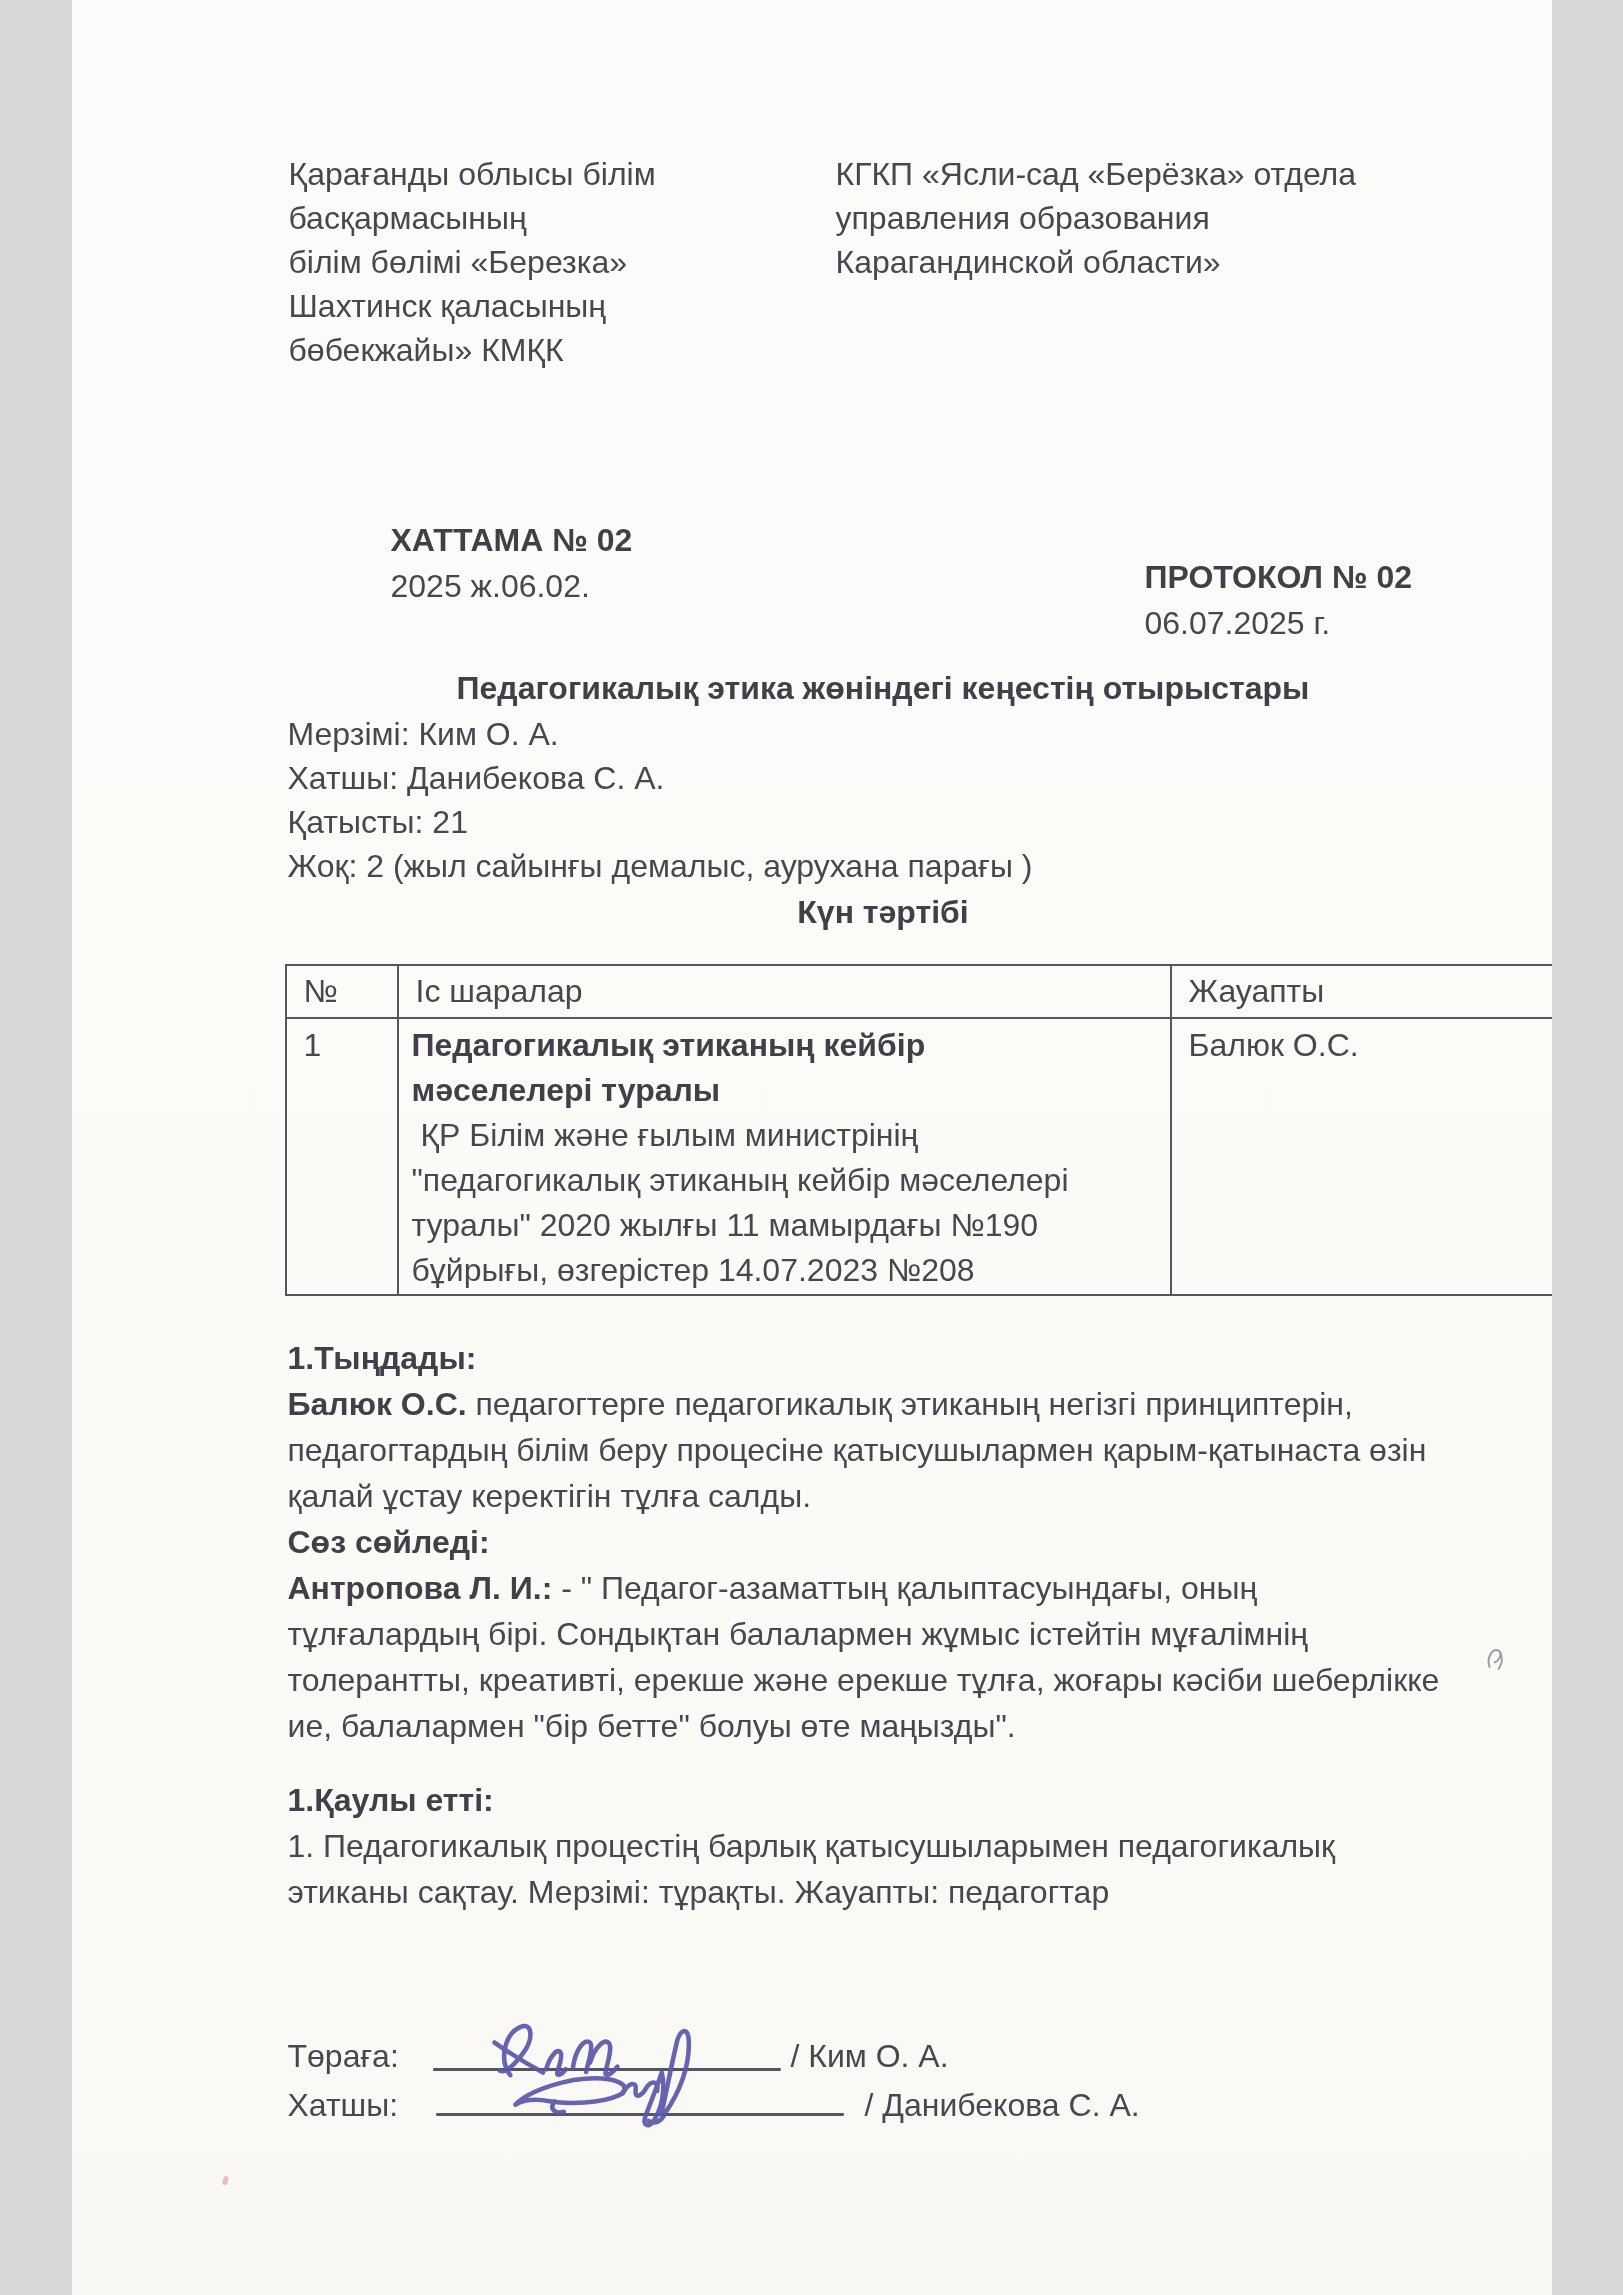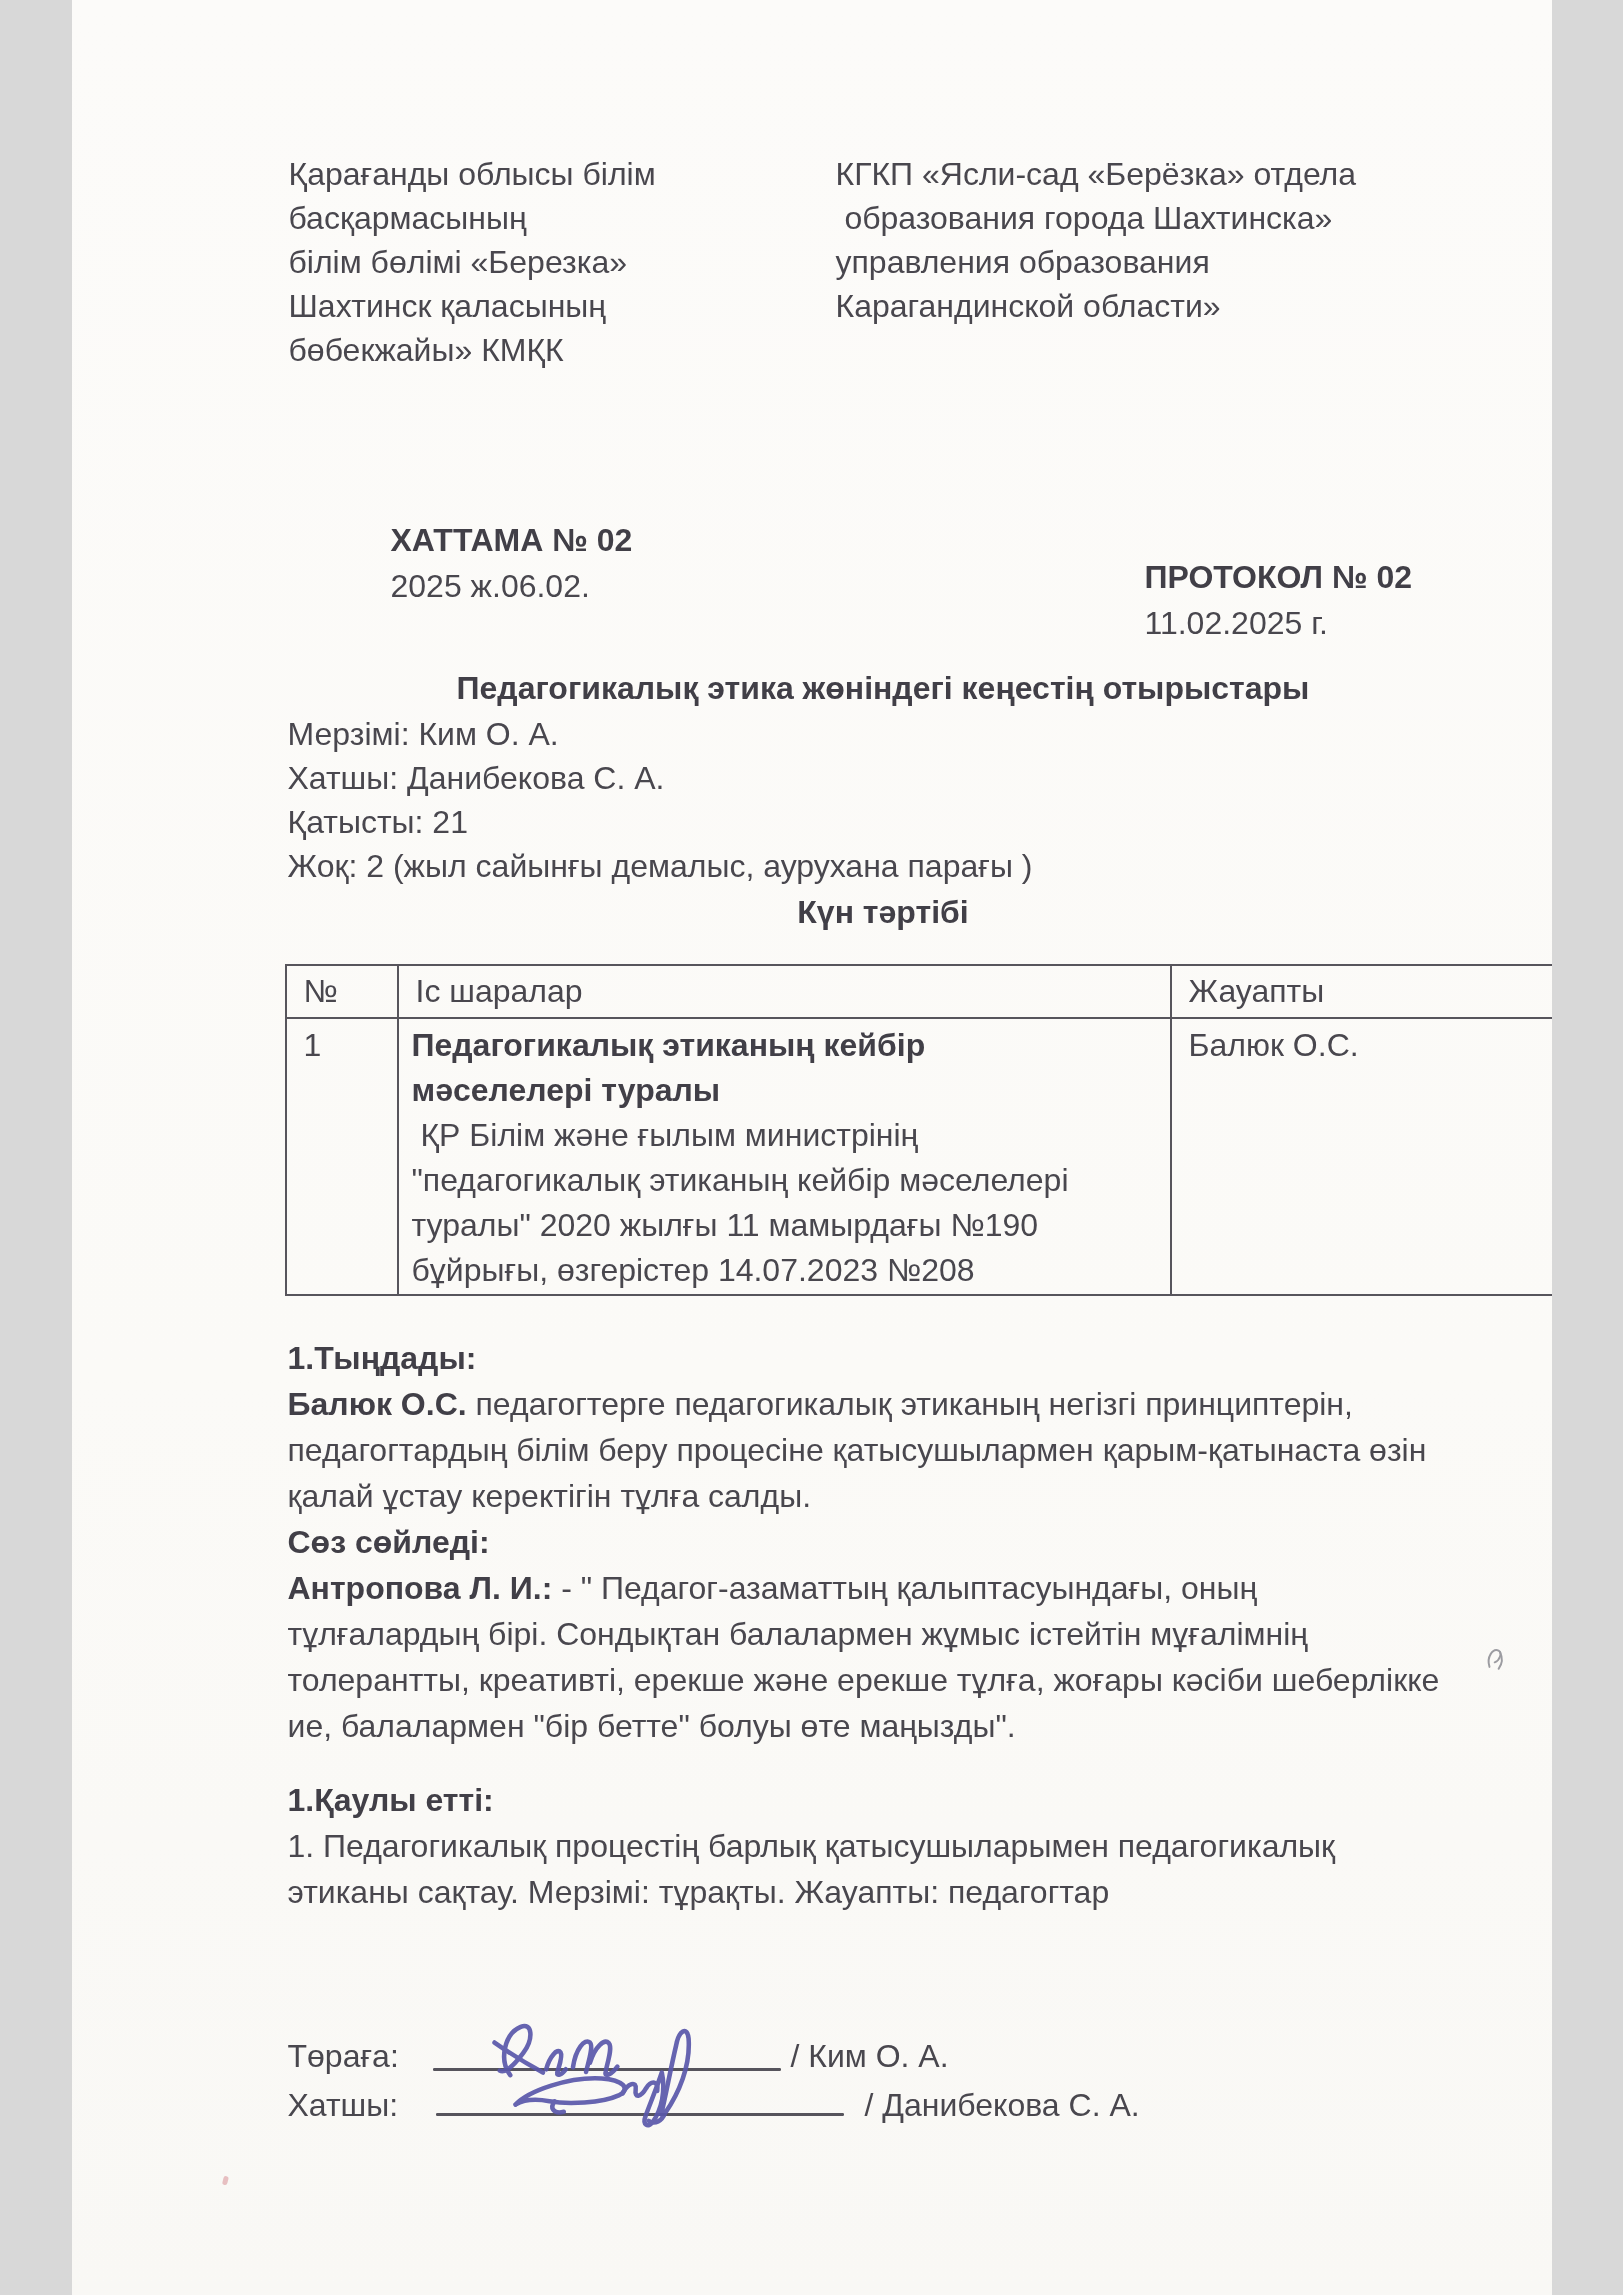--- a/index.html
+++ b/index.html
@@ -67,32 +67,31 @@
   <div class="abs org-kk">
     <div class="line">Қарағанды облысы білім</div>
     <div class="line">басқармасының</div>
     <div class="line">білім бөлімі «Березка»</div>
     <div class="line">Шахтинск қаласының</div>
     <div class="line">бөбекжайы» КМҚК</div>
   </div>
 
   <div class="abs org-ru">
     <div class="line">КГКП «Ясли-сад «Берёзка» отдела</div>
-    <div class="line"> образования города Шахтинска»</div>
     <div class="line">управления образования</div>
     <div class="line">Карагандинской области»</div>
   </div>
 
   <div class="abs proto proto-kk">
     <div class="b">ХАТТАМА № 02</div>
     <div>2025 ж.06.02.</div>
   </div>
   <div class="abs proto proto-ru">
     <div class="b">ПРОТОКОЛ № 02</div>
-    <div>11.02.2025 г.</div>
+    <div>06.07.2025 г.</div>
   </div>
 
   <div class="abs title center b">Педагогикалық этика жөніндегі кеңестің отырыстары</div>
   <div class="abs meta">
     <div class="line">Мерзімі: Ким О. А.</div>
     <div class="line">Хатшы: Данибекова С. А.</div>
     <div class="line">Қатысты: 21</div>
     <div class="line">Жоқ: 2 (жыл сайынғы демалыс, аурухана парағы )</div>
   </div>
   <div class="abs agenda-heading center b">Күн тәртібі</div>

